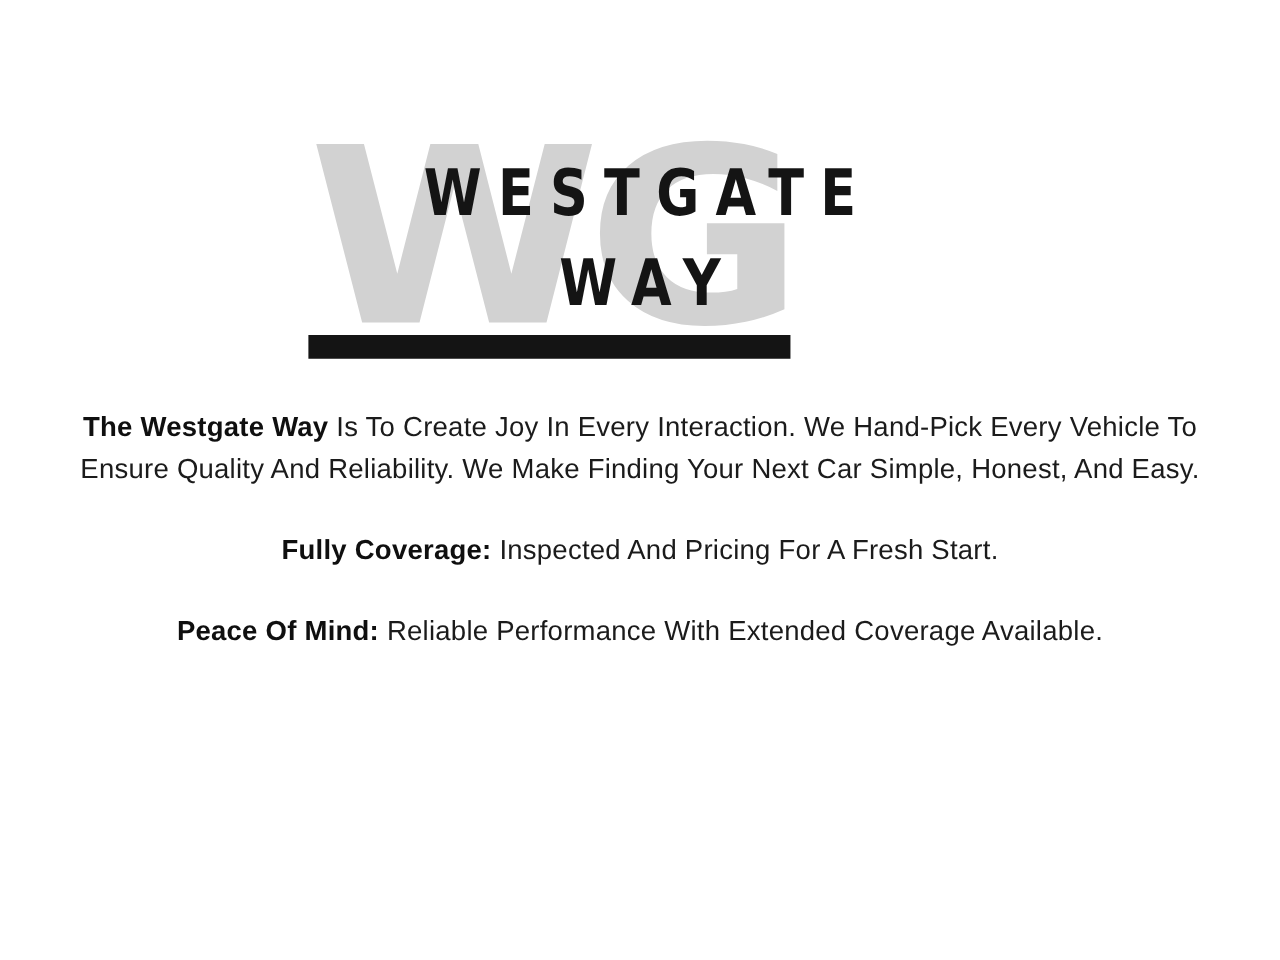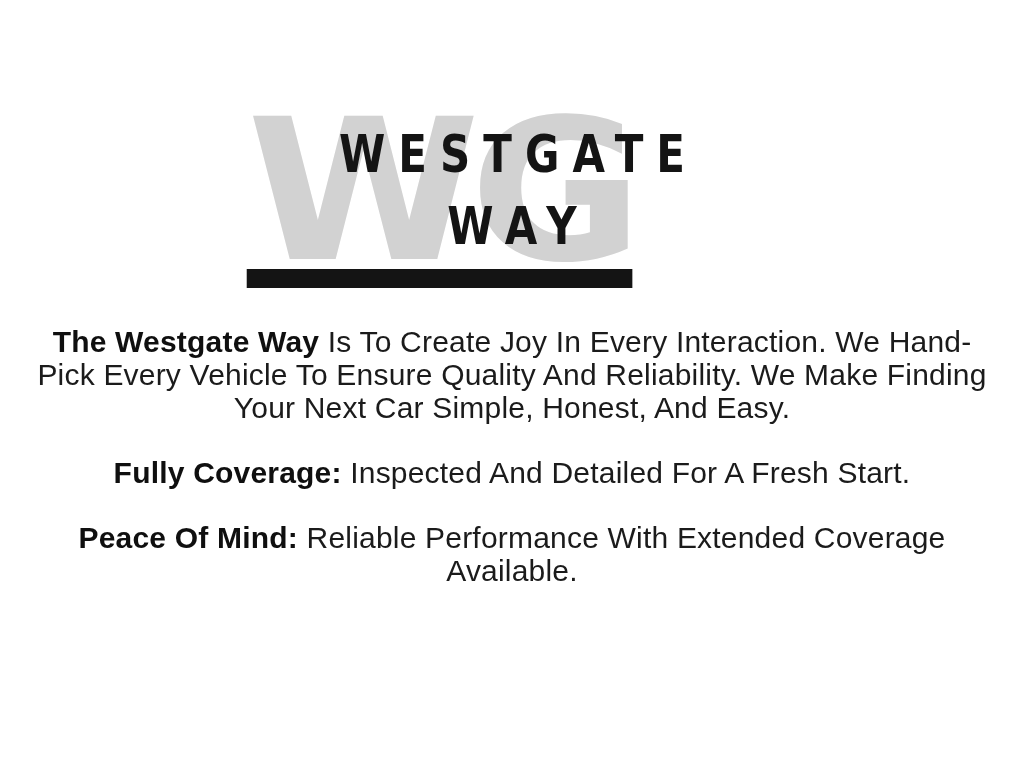--- a/index.html
+++ b/index.html
@@ -92,21 +92,21 @@
   
   .copy {
     position: absolute;
     top: 325px;
     left: 28px;
     width: 968px;
     text-align: center;
   }
 
   .para {
-    font-size: 30px;
+    font-size: 22px;
     line-height: 33px;
     letter-spacing: 0.2px;
     color: #1b1b1b;
     margin: 0;
   }
   .para.intro {
     margin-bottom: 32px;
   }
   .para.point {
     margin-bottom: 32px;
@@ -137,21 +137,21 @@
     </div>
   </div>
 
   <div class="copy">
 
     <p class="para intro">
       <b>The Westgate Way</b><span class="rest"> Is To Create Joy In Every Interaction. We Hand-Pick Every Vehicle To Ensure Quality And Reliability. We Make Finding Your Next Car Simple, Honest, And Easy.</span>
     </p>
 
     <p class="para point">
-      <b>Fully Coverage:</b><span class="rest"> Inspected And Detailed For A Fresh Start.</span>
+      <b>Fully Coverage:</b><span class="rest"> Inspected And Pricing For A Fresh Start.</span>
     </p>
 
 
     <p class="para point last">
       <b>Peace Of Mind:</b><span class="rest"> Reliable Performance With Extended Coverage Available.</span>
     </p>
 
   </div>
 
 </div>

